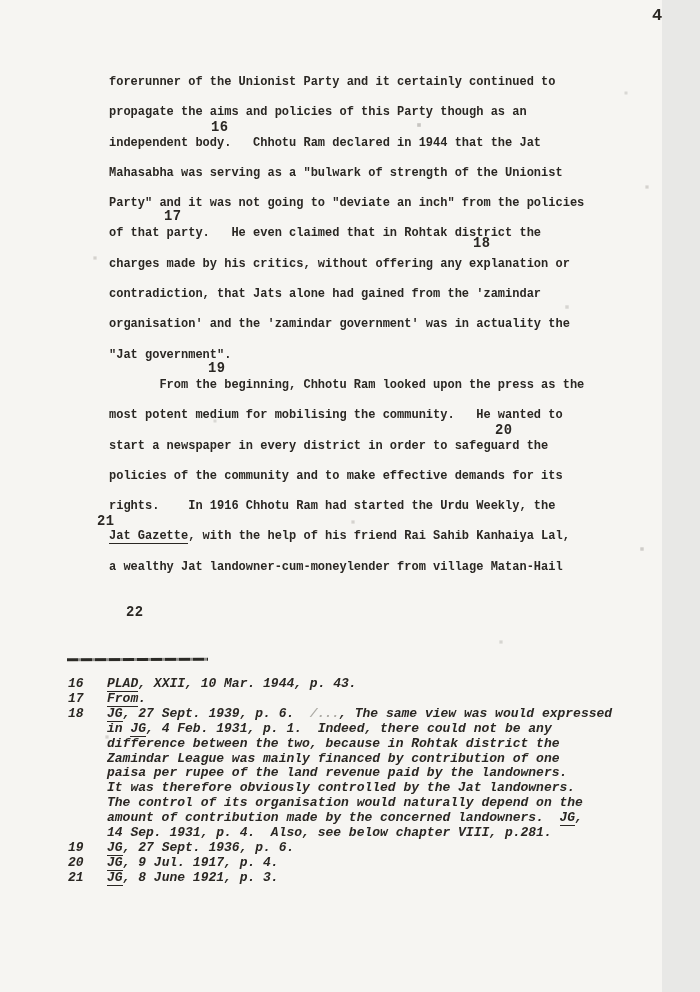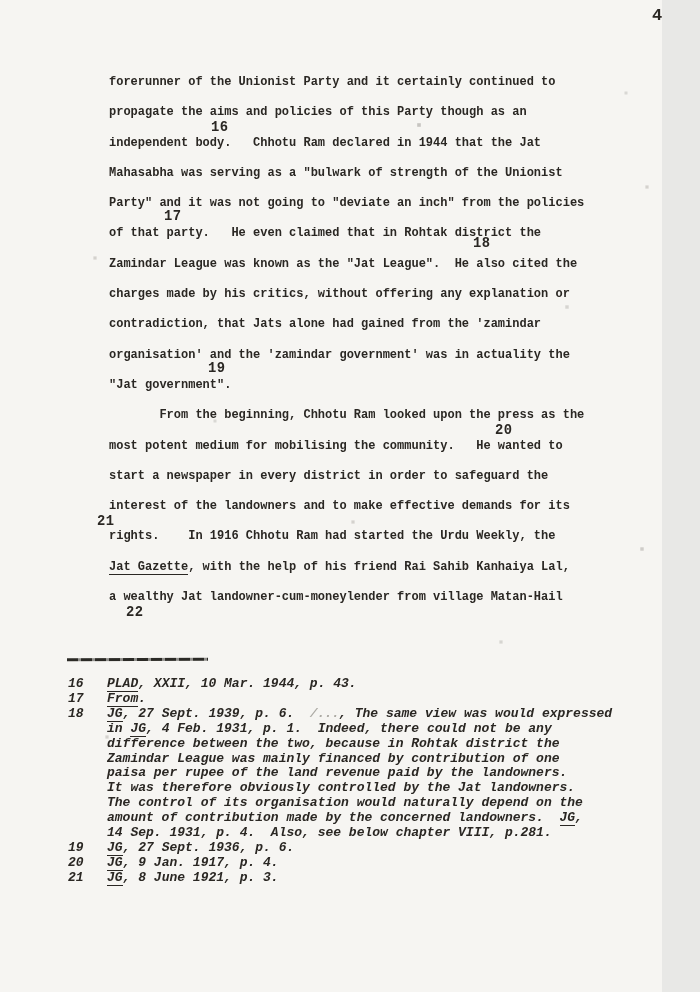--- a/index.html
+++ b/index.html
@@ -67,29 +67,28 @@
 <div class="page">
   <div class="specks"></div>
   <div class="pagenum">44</div>
   <div class="bodytext" id="body-text">
       <div class="tline"><span>forerunner of the Unionist Party and it certainly continued to</span></div>
       <div class="tline"><span>propagate the aims and policies of this Party though as an</span></div>
       <div class="tline"><span>independent body.   Chhotu Ram declared in 1944 that the Jat</span></div>
       <div class="tline"><span>Mahasabha was serving as a "bulwark of strength of the Unionist</span></div>
       <div class="tline"><span>Party" and it was not going to "deviate an inch" from the policies</span></div>
       <div class="tline"><span>of that party.   He even claimed that in Rohtak district the</span></div>
-      <div class="tline"><span>Zamindar League was known as the "Jat League".  He also cited the</span></div>
       <div class="tline"><span>charges made by his critics, without offering any explanation or</span></div>
       <div class="tline"><span>contradiction, that Jats alone had gained from the 'zamindar</span></div>
       <div class="tline"><span>organisation' and the 'zamindar government' was in actuality the</span></div>
       <div class="tline"><span>"Jat government".</span></div>
       <div class="tline"><span>       From the beginning, Chhotu Ram looked upon the press as the</span></div>
       <div class="tline"><span>most potent medium for mobilising the community.   He wanted to</span></div>
       <div class="tline"><span>start a newspaper in every district in order to safeguard the</span></div>
-      <div class="tline"><span>interest of the landowners and to make effective demands for its</span></div>
+      <div class="tline"><span>policies of the community and to make effective demands for its</span></div>
       <div class="tline"><span>rights.    In 1916 Chhotu Ram had started the Urdu Weekly, the</span></div>
       <div class="tline"><span class="u">Jat Gazette</span><span>, with the help of his friend Rai Sahib Kanhaiya Lal,</span></div>
       <div class="tline"><span>a wealthy Jat landowner-cum-moneylender from village Matan-Hail</span></div>
     </div>
   <div id="sup-layer">
       <span class="sup" style="left: 211px; top: 121px;">16</span>
       <span class="sup" style="left: 164px; top: 210px;">17</span>
       <span class="sup" style="left: 473px; top: 237px;">18</span>
       <span class="sup" style="left: 208px; top: 362px;">19</span>
       <span class="sup" style="left: 495px; top: 424px;">20</span>
@@ -103,18 +102,18 @@
       <div class="tline"><span>18   </span><span class="u">JG</span><span>, 27 Sept. 1939, p. 6.  </span><span class="smudge">/...</span><span>, The same view was would expressed</span></div>
       <div class="tline"><span>     </span><span>in </span><span class="u">JG</span><span>, 4 Feb. 1931, p. 1.  Indeed, there could not be any</span></div>
       <div class="tline"><span>     </span><span>difference between the two, because in Rohtak district the</span></div>
       <div class="tline"><span>     </span><span>Zamindar League was mainly financed by contribution of one</span></div>
       <div class="tline"><span>     </span><span>paisa per rupee of the land revenue paid by the landowners.</span></div>
       <div class="tline"><span>     </span><span>It was therefore obviously controlled by the Jat landowners.</span></div>
       <div class="tline"><span>     </span><span>The control of its organisation would naturally depend on the</span></div>
       <div class="tline"><span>     </span><span>amount of contribution made by the concerned landowners.  </span><span class="u">JG</span><span>,</span></div>
       <div class="tline"><span>     </span><span>14 Sep. 1931, p. 4.  Also, see below chapter VIII, p.281.</span></div>
       <div class="tline"><span>19   </span><span class="u">JG</span><span>, 27 Sept. 1936, p. 6.</span></div>
-      <div class="tline"><span>20   </span><span class="u">JG</span><span>, 9 Jan. 1917, p. 4.</span></div>
+      <div class="tline"><span>20   </span><span class="u">JG</span><span>, 9 Jul. 1917, p. 4.</span></div>
       <div class="tline"><span>21   </span><span class="u">JG</span><span>, 8 June 1921, p. 3.</span></div>
     </div>
   <div class="scan-line"></div>
   <div class="scan-dash"></div>
 </div>
 
 </body></html>

